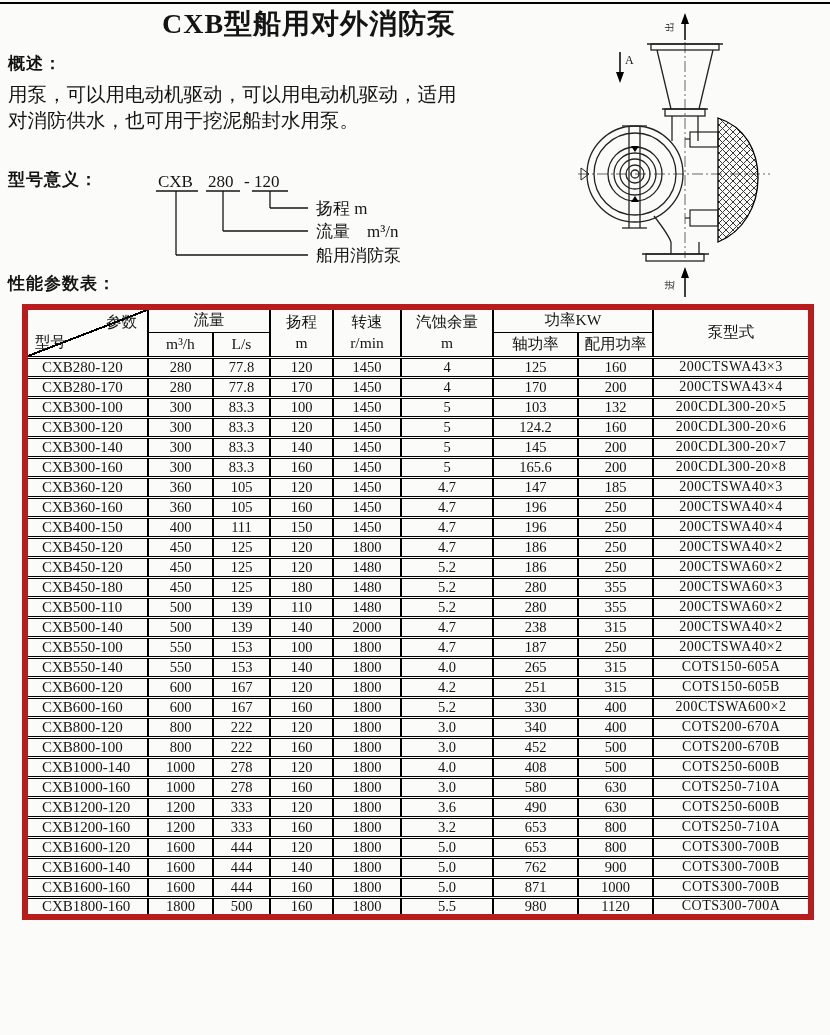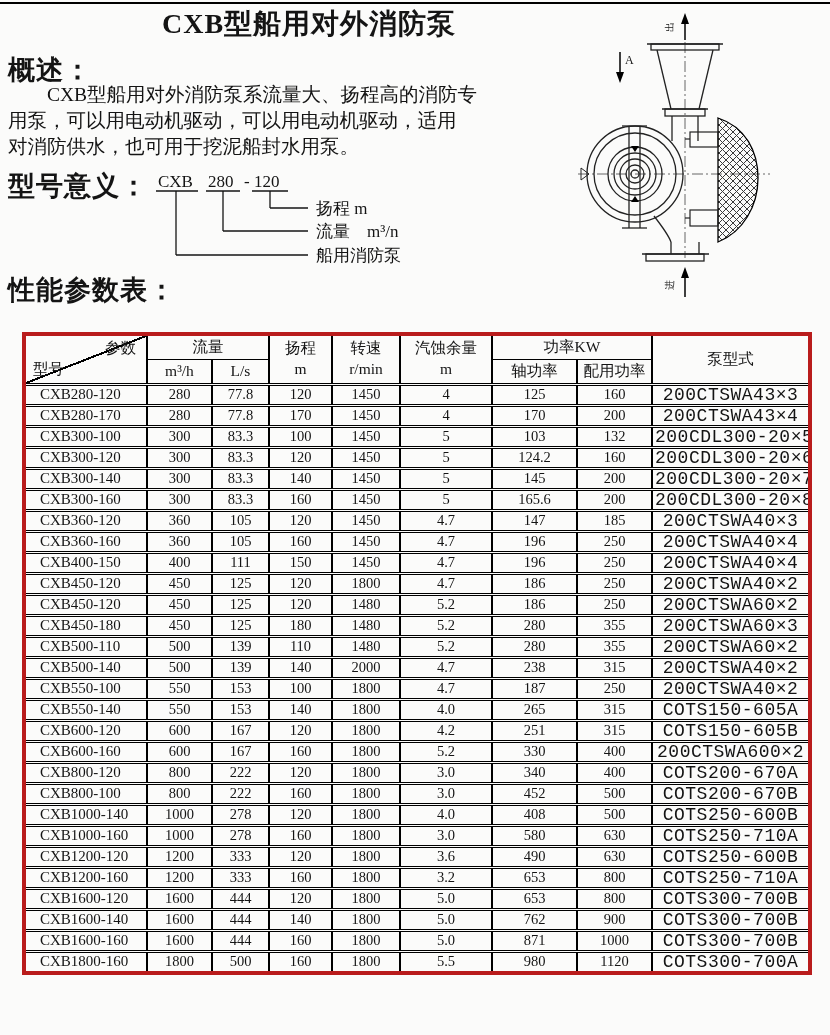--- a/index.html
+++ b/index.html
@@ -7,49 +7,48 @@
   .page {
     position:relative; width:830px; height:1035px; margin:0 auto;
     background:#fbfbfa; color:#141414; overflow:hidden;
     font-family:"Liberation Serif","DejaVu Serif",serif;
   }
   .top-rule { position:absolute; top:2px; left:0; width:830px; height:2px; background:#000; }
   .doc-title {
     position:absolute; top:5px; left:0; width:618px; text-align:center;
     font-size:28px; font-weight:bold; letter-spacing:1px;
   }
-  .sec-heading { position:absolute; left:8px; font-size:27px; font-weight:bold; letter-spacing:1px; }
+  .sec-heading { position:absolute; left:8px; font-size:17px; font-weight:bold; letter-spacing:1px; }
   .h-overview { top:52px; }
   .h-model { top:168px; }
   .h-table { top:272px; }
   .overview-text { position:absolute; top:82px; left:8px; width:575px; font-size:19.5px; }
   .overview-text .line { line-height:26px; white-space:nowrap; }
   .model-svg { position:absolute; top:170px; left:146px; }
   .model-svg text { font-family:"Liberation Serif","DejaVu Serif",serif; fill:#141414; }
   .pump-svg { position:absolute; top:6px; left:572px; }
   .pump-svg text { font-family:"Liberation Serif","DejaVu Serif",serif; fill:#141414; }
 
   table.params {
     position:absolute; top:304px; left:22px; width:786px;
     border-collapse:collapse; table-layout:fixed;
-    border:4px solid #b91c1c;
+    border:6px solid #b91c1c;
     font-size:14.5px;
-    margin-top:28px;
   }
   table.params th, table.params td {
     border:1px solid #000; border-left-width:2px; border-right-width:2px;
     text-align:center; vertical-align:middle; padding:0 2px;
     font-weight:normal; overflow:hidden; white-space:nowrap;
   }
   table.params thead th { height:25px; font-size:15.5px; }
   table.params thead tr.sub th { border-bottom:3px double #000; }
   table.params thead th.span2 { border-bottom:3px double #000; }
   table.params tbody td { height:20px; border-bottom:3px double #000; line-height:1; }
   table.params tbody td.model-cell { text-align:left; padding-left:14px; font-size:15px; }
-  table.params tbody td.type-cell { font-size:18px; letter-spacing:0.5px;font-family:Liberation Mono, monospace; }
+  table.params tbody td.type-cell { font-size:14px; letter-spacing:0.5px; }
   th.diag {
     position:relative; padding:0;
     background:linear-gradient(to bottom right,
       transparent calc(50% - 1px), #000 calc(50% - 1px),
       #000 calc(50% + 1px), transparent calc(50% + 1px));
   }
   th.diag .param-word { position:absolute; top:2px; right:10px; font-size:15.5px; }
   th.diag .model-word { position:absolute; bottom:3px; left:7px; font-size:15.5px; }
   th.two-line div { line-height:1.35; }
 </style>
@@ -57,21 +56,20 @@
 <body>
 
 <div class="page">
 
   <div class="top-rule"></div>
 
   <div class="doc-title">CXB型船用对外消防泵</div>
 
   <div class="sec-heading h-overview">概述：</div>
   <div class="overview-text">
-    <div class="line">　　CXB型船用对外消防泵系流量大、扬程高的消防专</div>
     <div class="line">用泵，可以用电动机驱动，可以用电动机驱动，适用</div>
     <div class="line">对消防供水，也可用于挖泥船封水用泵。</div>
   </div>
 
   <div class="sec-heading h-model">型号意义：</div>
 
   <svg class="model-svg" width="330" height="104" viewBox="0 0 330 104">
     <g stroke="#141414" stroke-width="1.3" fill="none">
       <line x1="10" y1="21" x2="52" y2="21"></line>
       <line x1="60" y1="21" x2="94" y2="21"></line>

